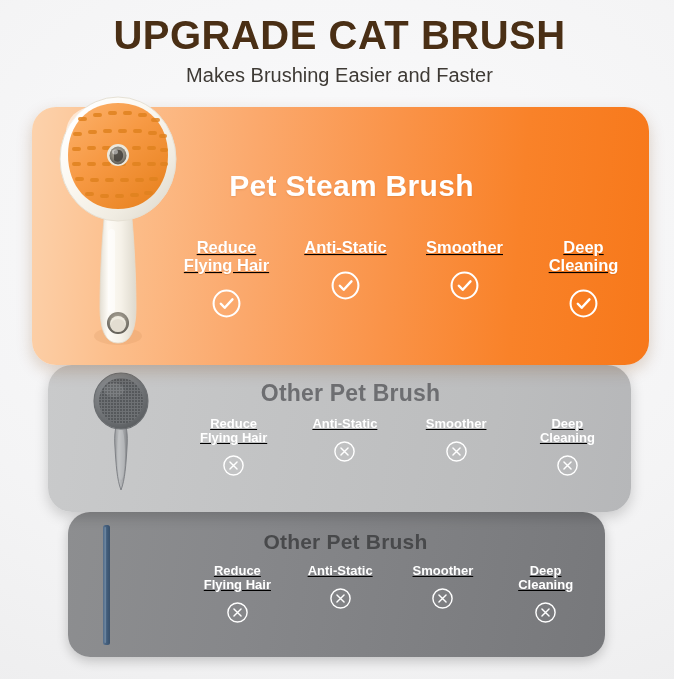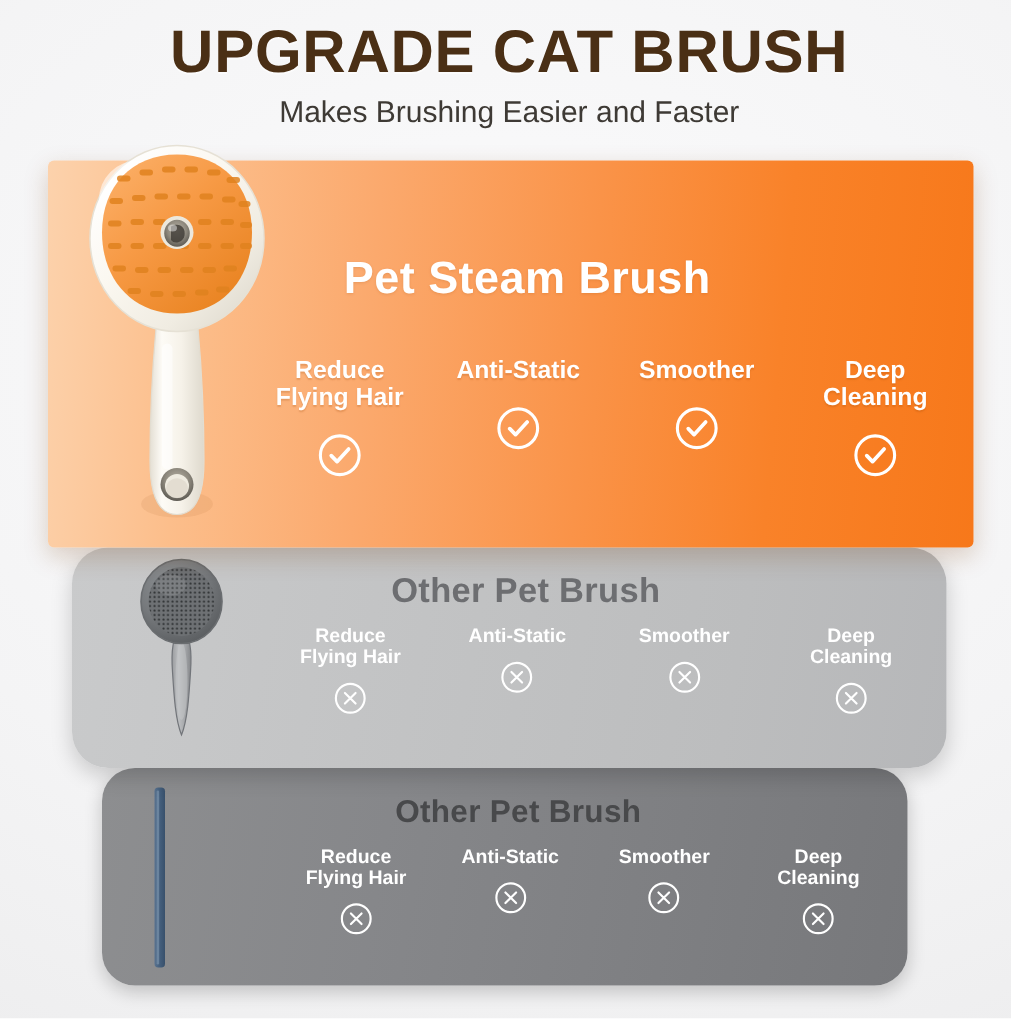--- a/index.html
+++ b/index.html
@@ -77,21 +77,21 @@
     box-shadow: 0 5px 14px rgba(0,0,0,0.18);
     z-index: 2;
   }
 
   
   .panel-1 {
     left: 32px;
     top: 107px;
     width: 617px;
     height: 258px;
-    border-radius: 4px;
+    border-radius: 24px;
     background: linear-gradient(95deg, #fcd2ac 0%, #fcbe8b 16%, #fba96d 35%, #fa9348 58%, #f98229 78%, #f7781a 100%);
     box-shadow: 0 6px 16px rgba(120,60,10,0.22);
     z-index: 3;
   }
 
   
   .panel-title {
     position: absolute;
     width: 100%;
     text-align: center;
@@ -147,20 +147,21 @@
     width: 419px;
     padding-right: 8px;
   }
 
   .feature {
     flex: 1 1 0;
     text-align: center;
     display: flex;
     flex-direction: column;
     align-items: center;
+    text-decoration: underline;
   }
   .feature-label {
     font-weight: bold;
     color: #ffffff;
     line-height: 1.08;
     white-space: pre-line;
   }
   .panel-1 .feature-label { font-size: 16.5px; text-shadow: 0 1px 1px rgba(160,75,10,0.22); }
   .panel-2 .feature-label { font-size: 13px; }
   .panel-3 .feature-label { font-size: 13px; }

